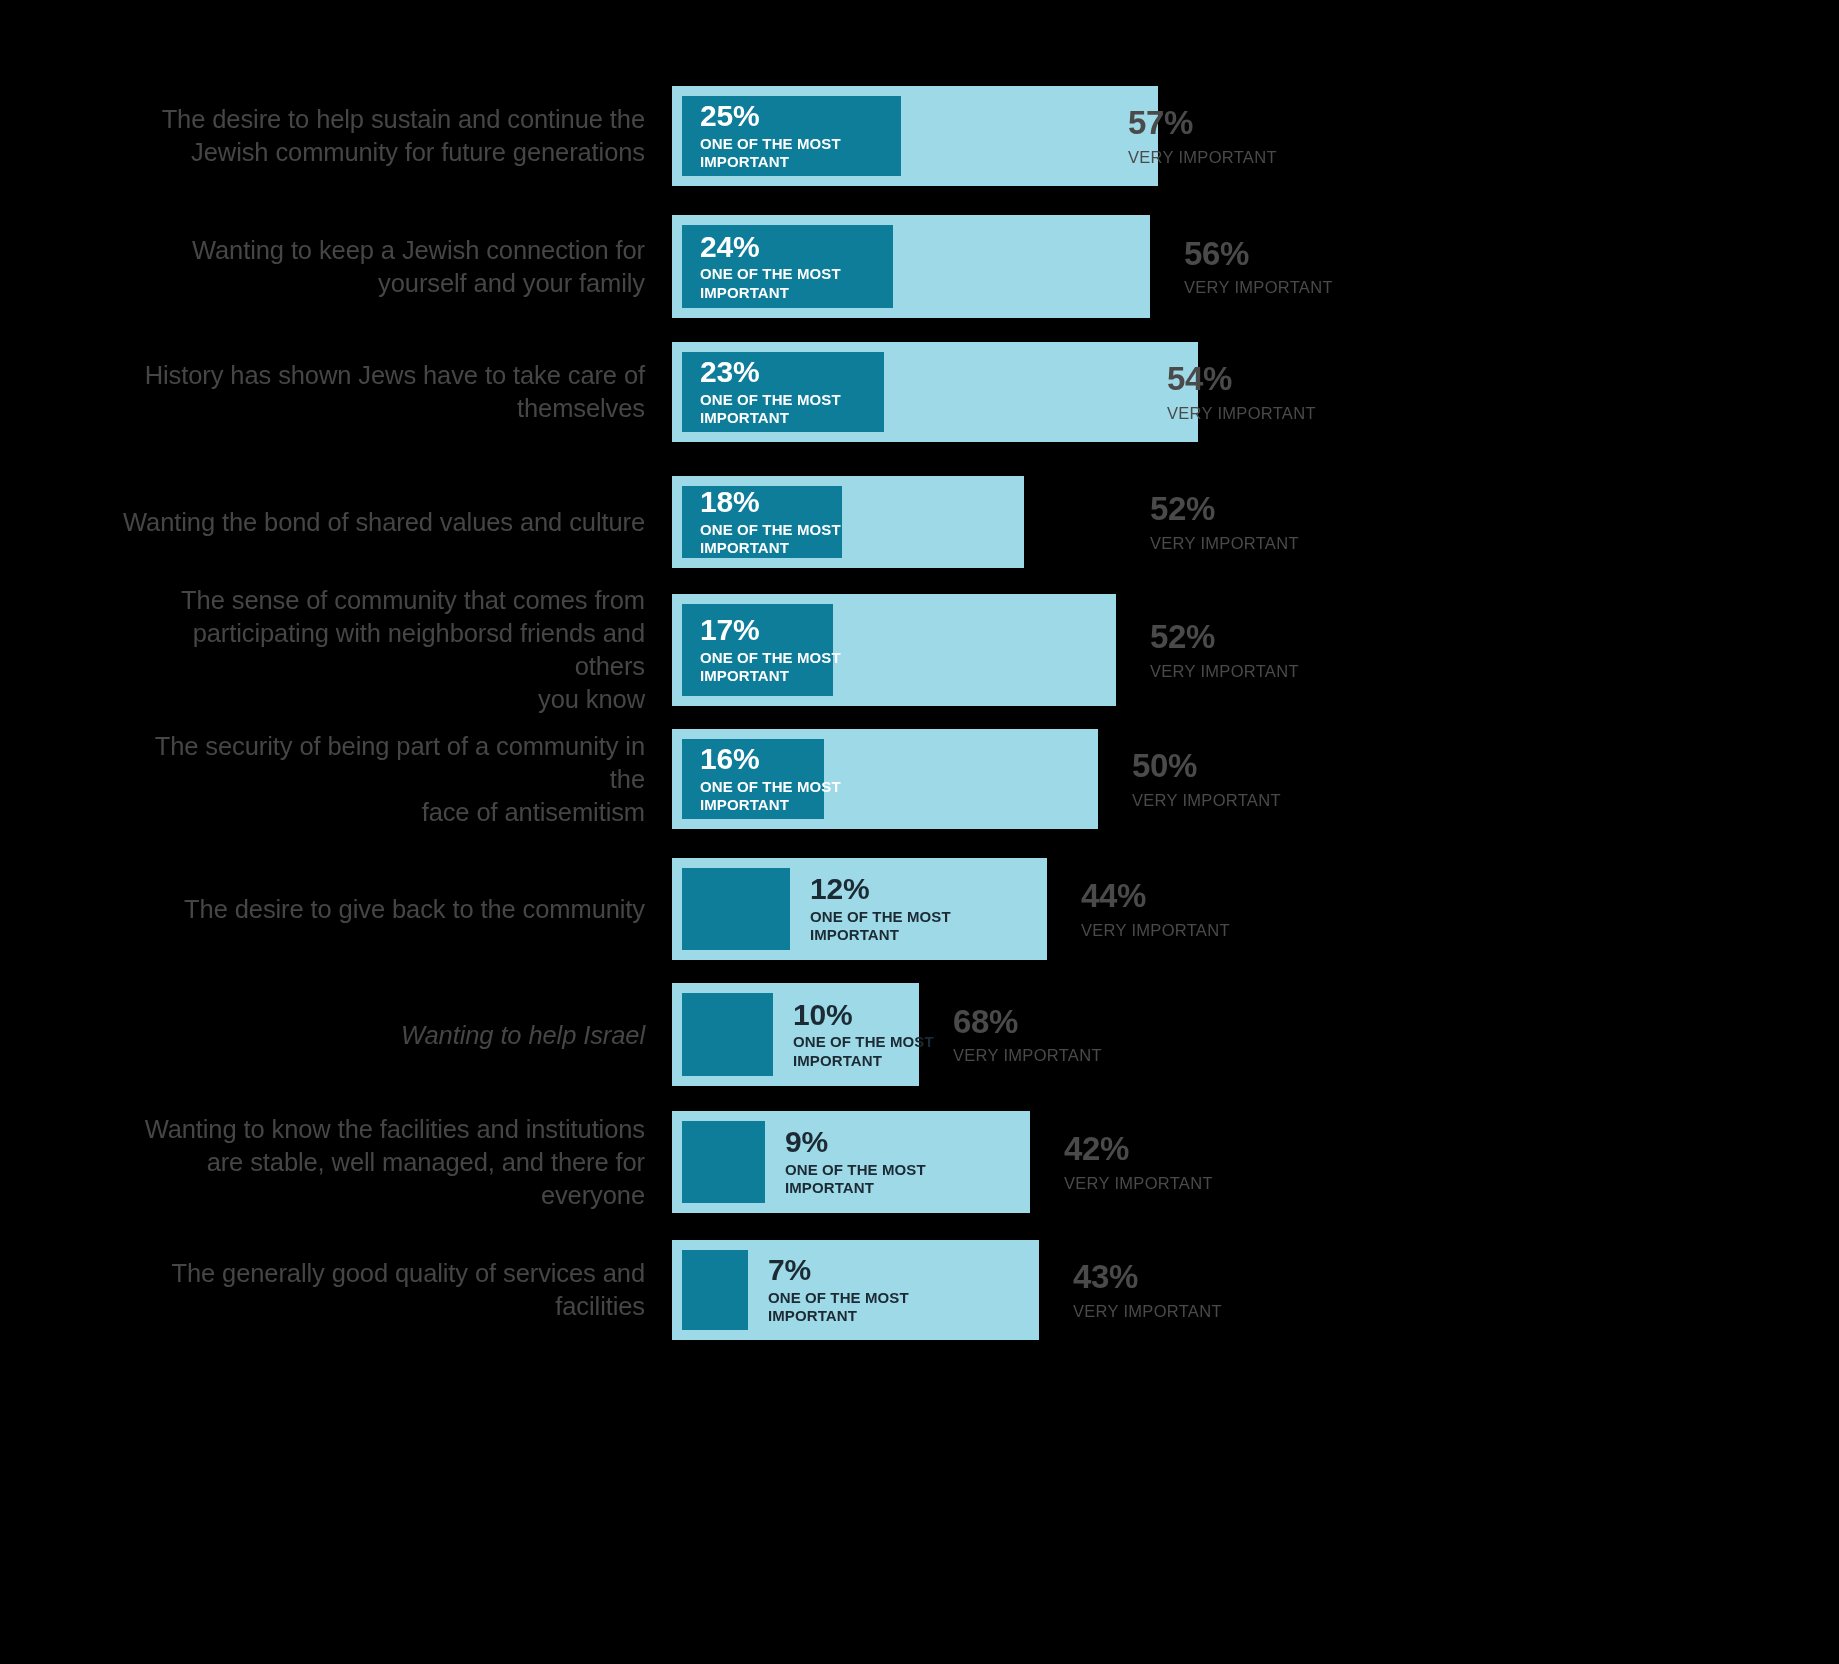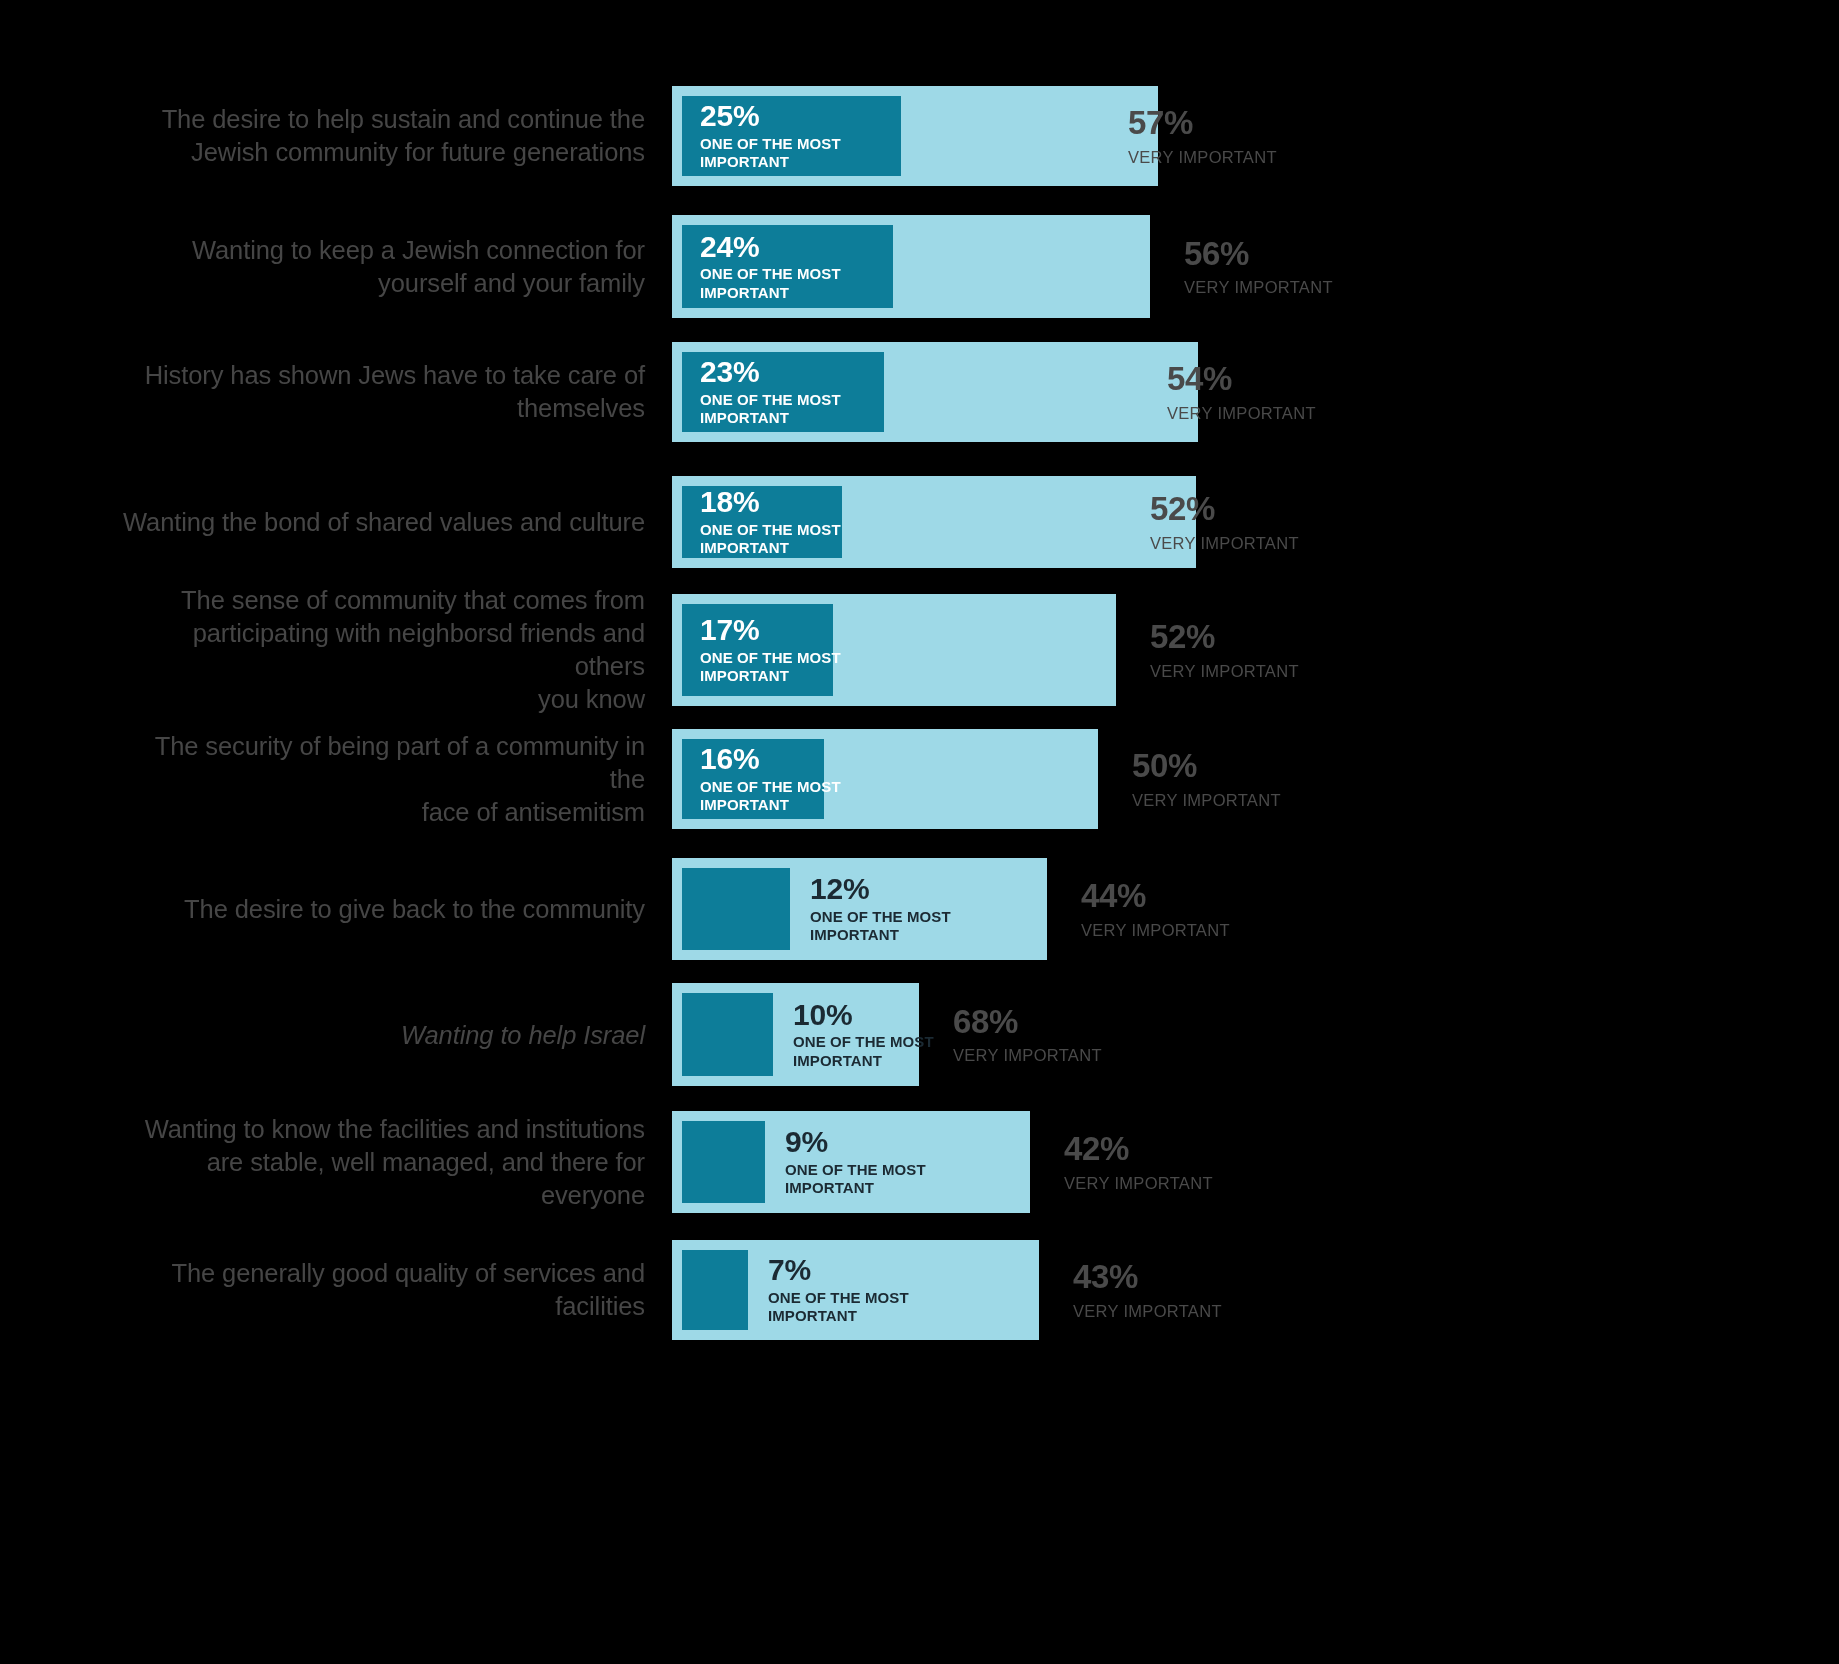--- a/index.html
+++ b/index.html
@@ -160,21 +160,21 @@
       </div>
       <div class="right-label" style="left: 1167px;">
         <span class="pct">54%</span>
         <span class="sub">VERY IMPORTANT</span>
       </div>
     </div>
     <div class="row" style="top: 476px; height: 92px; padding-left: 31px;">
       <div class="cat-label" style="top: 50%; transform: translateY(-50%);">
         <div>Wanting the bond of shared values and culture</div>
       </div>
-      <div class="bar-outer" style="width: 524px;">
+      <div class="bar-outer" style="width: 352px;">
         <div class="bar-inner" style="width: 160px;"></div>
         <div class="inbar-text t-white" style="left: 28px;">
           <span class="pct">18%</span>
           <span class="sub">
             <span style="display: block;">ONE OF THE MOST</span>
             <span style="display: block;">IMPORTANT</span>
           </span>
         </div>
       </div>
       <div class="right-label" style="left: 1150px;">

